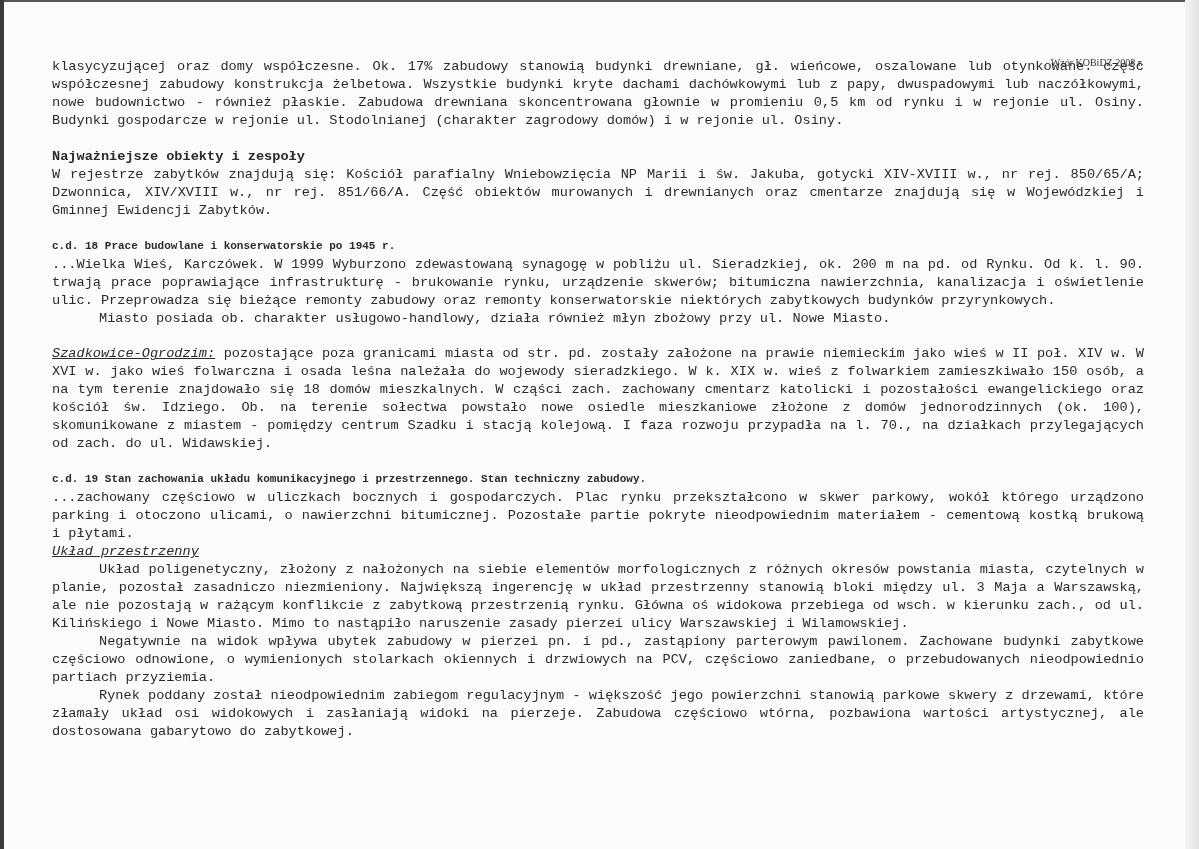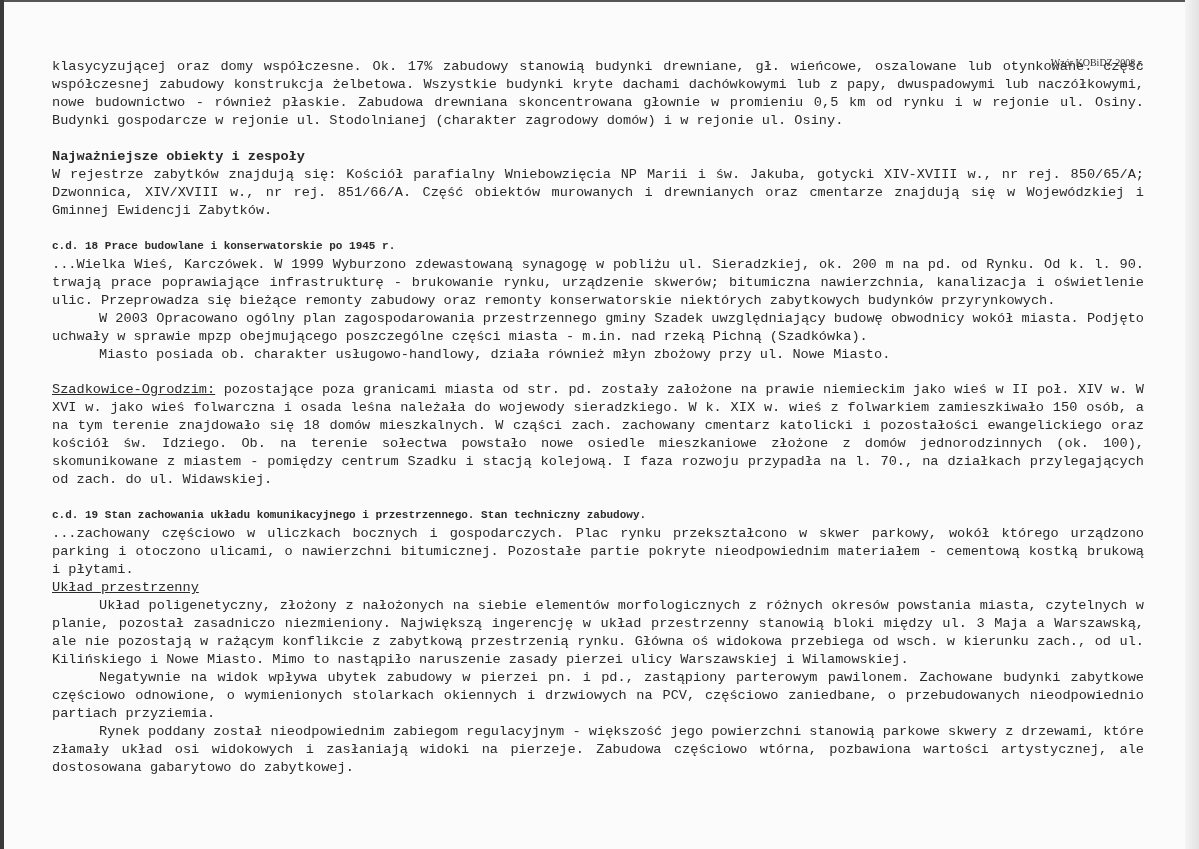--- a/index.html
+++ b/index.html
@@ -32,21 +32,21 @@
     margin: 0;
     font-size: 13.6px;
     line-height: 18px;
     text-align: justify;
     text-align-last: left;
   }
   .indent { text-indent: 47px; }
   .gap { height: 17.9px; }
   .h-italic { font-weight: bold; font-size: 13.6px; line-height: 17.9px; margin: 0; }
   .h-bold { font-weight: bold; font-size: 11px; line-height: 17.9px; margin: 0; }
-  .u { text-decoration: underline; }
+  .u { text-decoration: underline; font-style: italic; }
 </style>
 </head>
 <body>
 
 <div class="scan-edge-top"></div>
 <div class="scan-edge-left"></div>
 <div class="scan-edge-right"></div>
 
 <div class="header-note">Wzór KOBiDZ 2008 r.</div>
 
@@ -56,21 +56,20 @@
 
   <div class="gap"></div>
 
   <p class="h-italic">Najważniejsze obiekty i zespoły</p>
   <p>W rejestrze zabytków znajdują się: Kościół parafialny Wniebowzięcia NP Marii i św. Jakuba, gotycki XIV-XVIII w., nr rej. 850/65/A; Dzwonnica, XIV/XVIII w., nr rej. 851/66/A. Część obiektów murowanych i drewnianych oraz cmentarze znajdują się w Wojewódzkiej i Gminnej Ewidencji Zabytków.</p>
 
   <div class="gap"></div>
 
   <p class="h-bold">c.d. 18 Prace budowlane i konserwatorskie po 1945 r.</p>
   <p>...Wielka Wieś, Karczówek. W 1999 Wyburzono zdewastowaną synagogę w pobliżu ul. Sieradzkiej, ok. 200 m na pd. od Rynku. Od k. l. 90. trwają prace poprawiające infrastrukturę - brukowanie rynku, urządzenie skwerów; bitumiczna nawierzchnia, kanalizacja i oświetlenie ulic. Przeprowadza się bieżące remonty zabudowy oraz remonty konserwatorskie niektórych zabytkowych budynków przyrynkowych.</p>
-  <p class="indent">W 2003 Opracowano ogólny plan zagospodarowania przestrzennego gminy Szadek uwzględniający budowę obwodnicy wokół miasta. Podjęto uchwały w sprawie mpzp obejmującego poszczególne części miasta - m.in. nad rzeką Pichną (Szadkówka).</p>
   <p class="indent">Miasto posiada ob. charakter usługowo-handlowy, działa również młyn zbożowy przy ul. Nowe Miasto.</p>
 
   <div class="gap"></div>
 
   <p><span class="u">Szadkowice-Ogrodzim:</span><span> pozostające poza granicami miasta od str. pd.  zostały założone na prawie niemieckim jako wieś w II poł. XIV w. W XVI w. jako wieś folwarczna i osada leśna należała do wojewody sieradzkiego. W k. XIX w. wieś z folwarkiem zamieszkiwało 150 osób, a na tym terenie znajdowało się 18 domów mieszkalnych. W cząści zach. zachowany cmentarz katolicki i pozostałości ewangelickiego oraz kościół św. Idziego. Ob. na terenie sołectwa powstało nowe osiedle mieszkaniowe złożone z domów jednorodzinnych (ok. 100), skomunikowane z miastem - pomiędzy centrum Szadku i stacją kolejową. I faza rozwoju przypadła na l. 70., na działkach przylegających od zach. do ul. Widawskiej.</span></p>
 
   <div class="gap"></div>
 
   <p class="h-bold">c.d. 19 Stan zachowania układu komunikacyjnego i przestrzennego. Stan techniczny zabudowy.</p>
   <p>...zachowany częściowo w uliczkach bocznych i gospodarczych. Plac rynku przekształcono w skwer parkowy, wokół którego urządzono parking i otoczono ulicami, o nawierzchni bitumicznej. Pozostałe partie pokryte nieodpowiednim materiałem - cementową kostką brukową i płytami.</p>

